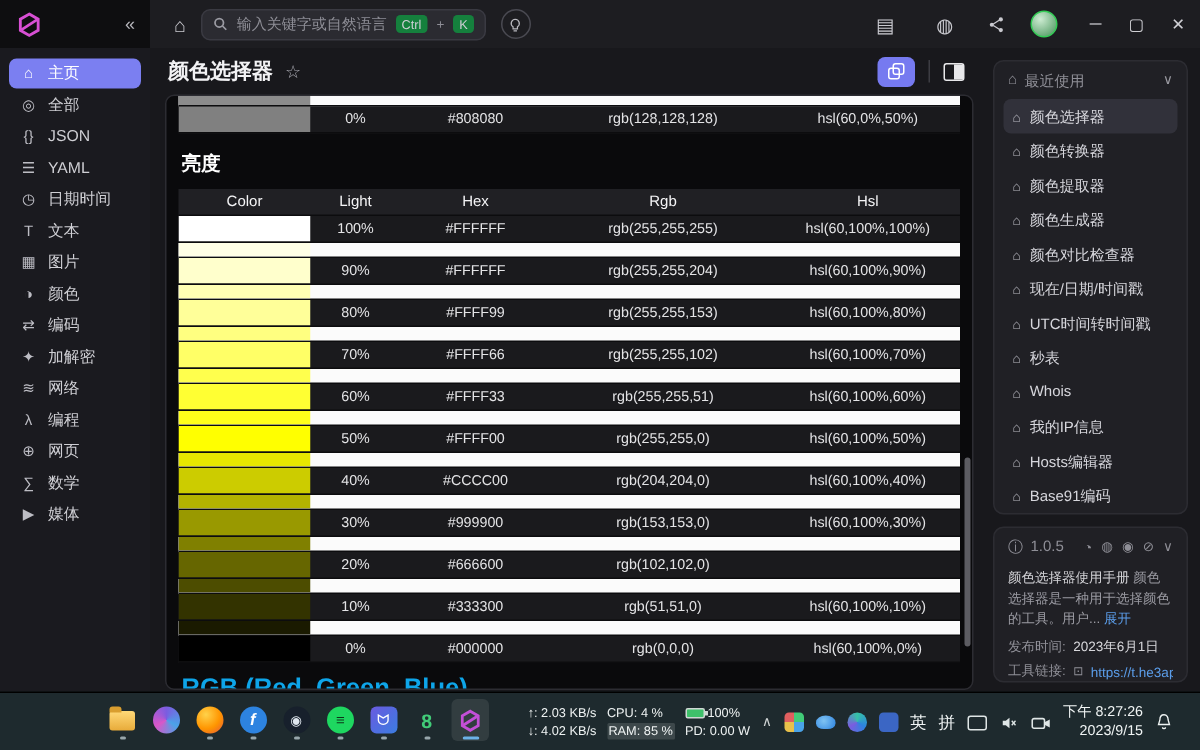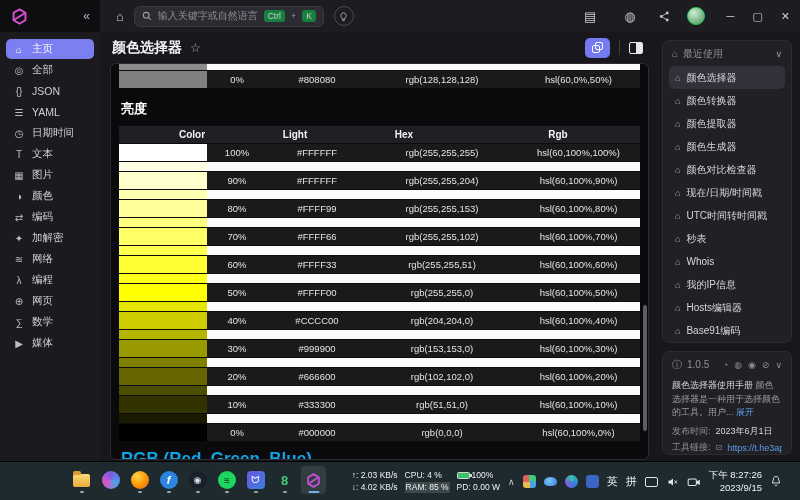--- a/index.html
+++ b/index.html
@@ -45,21 +45,21 @@
   .panel-toggle::after { content:""; position:absolute; top:0; right:0; bottom:0; width:50%; background:#e8e8ea; }
 
   .content-panel { position:absolute; top:31px; left:10px; right:6px; bottom:1px; background:#0a0a0c; border:1px solid #2c2c32; border-radius:6px; overflow:hidden; padding:0 8px; }
   .scroll-thumb { position:absolute; right:1px; top:61%; width:4px; height:32%; background:#5c5c62; border-radius:2px; }
 
   .t-row { display:flex; position:relative; border-bottom:1px solid #0c0c0e; }
   .t-row.dark { background:#1a1a1d; height:18px; }
   .t-row.stripe { background:#fbfbfb; height:10px; }
   .t-row.head { background:#202024; height:18px; }
   .tc { display:flex; align-items:center; justify-content:center; font-size:9.5px; color:#e4e4e6; overflow:hidden; white-space:nowrap; }
-  .head .tc { color:#f4f4f6; font-weight:bold; font-size:10px;margin-left:29px; }
+  .head .tc { color:#f4f4f6; font-weight:normal; font-size:10px; }
   .c0 { width:88px; position:relative; flex:0 0 auto; }
   .c1 { width:60px; flex:0 0 auto; }
   .c2 { width:100px; flex:0 0 auto; }
   .c3 { width:150px; flex:0 0 auto; }
   .c4 { flex:1; }
   .sw { position:absolute; inset:0; }
   .tail-clip { margin-top:-3px; }
   .sec-h { color:#fff; font-size:13px; font-weight:bold; margin:11px 0 8px 2px; }
   .next-h { color:#0ea5e9; font-size:17px; font-weight:bold; margin:7px 0 0 2px; white-space:nowrap; }
 
@@ -423,21 +423,20 @@
             <div class="tc c3"></div>
             <div class="tc c4"></div>
           </div>
           <div class="t-row dark">
             <div class="tc c0">
               <div class="sw" style="background: rgb(102, 102, 0);"></div>
             </div>
             <div class="tc c1">20%</div>
             <div class="tc c2">#666600</div>
             <div class="tc c3">rgb(102,102,0)</div>
-            <div class="tc c4">hsl(60,100%,20%)</div>
           </div>
           <div class="t-row stripe">
             <div class="tc c0">
               <div class="sw" style="background: rgb(77, 77, 0);"></div>
             </div>
             <div class="tc c1"></div>
             <div class="tc c2"></div>
             <div class="tc c3"></div>
             <div class="tc c4"></div>
           </div>

